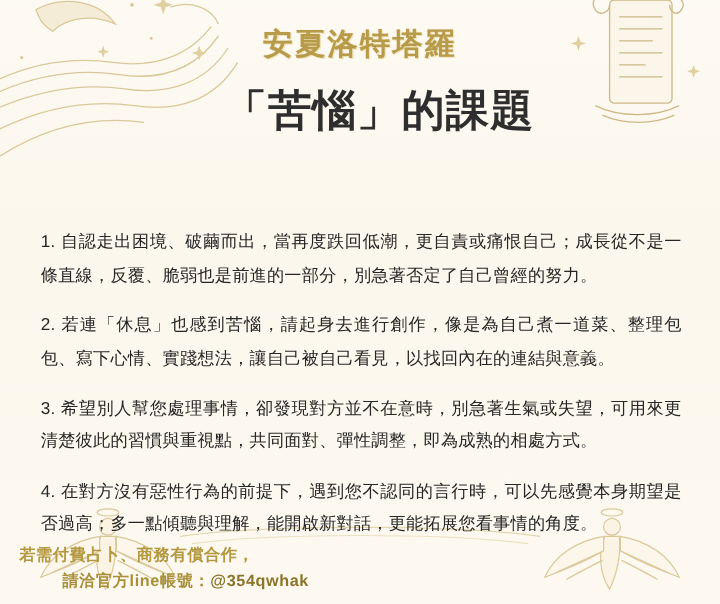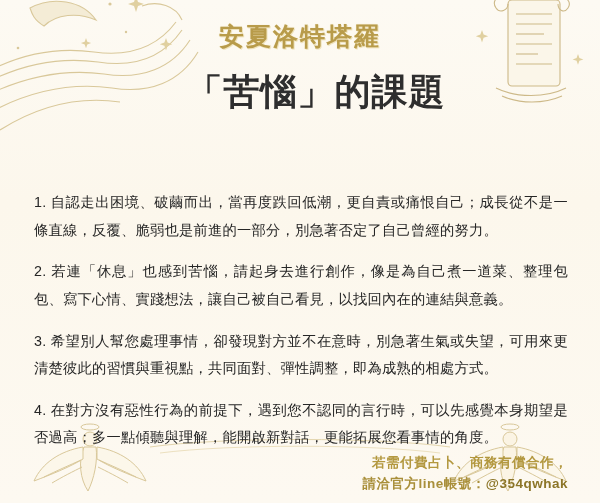--- a/index.html
+++ b/index.html
@@ -88,24 +88,24 @@
     color: #262626;
     margin-bottom: 14px;
     text-align: justify;
     letter-spacing: 0.2px;
   }
   .para:last-child { margin-bottom: 0; }
 
   
   .footer {
     position: absolute;
-    left: 0;
+    left: 16px;
     bottom: 8px;
     width: 568px;
-    text-align: right;
+    text-align: left;
     z-index: 5;
   }
   .footer-line {
     font-size: 13.5px;
     font-weight: bold;
     color: #b3983f;
     line-height: 1.55;
     letter-spacing: 0.5px;
   }
   .footer-line.second {

